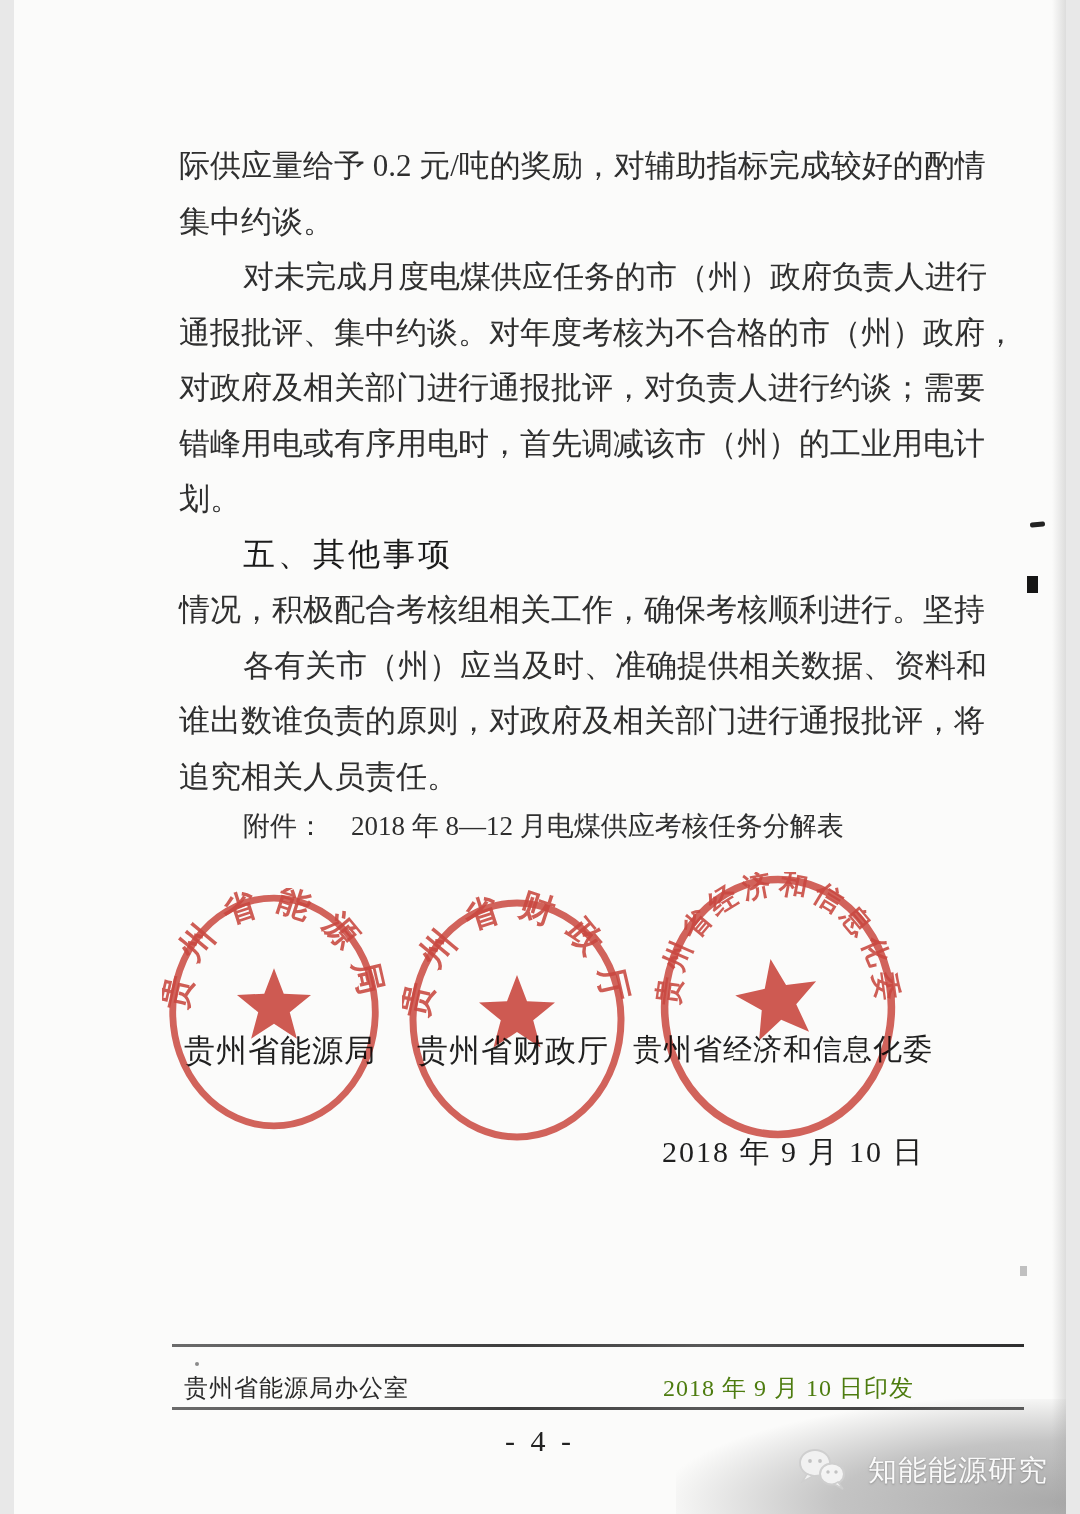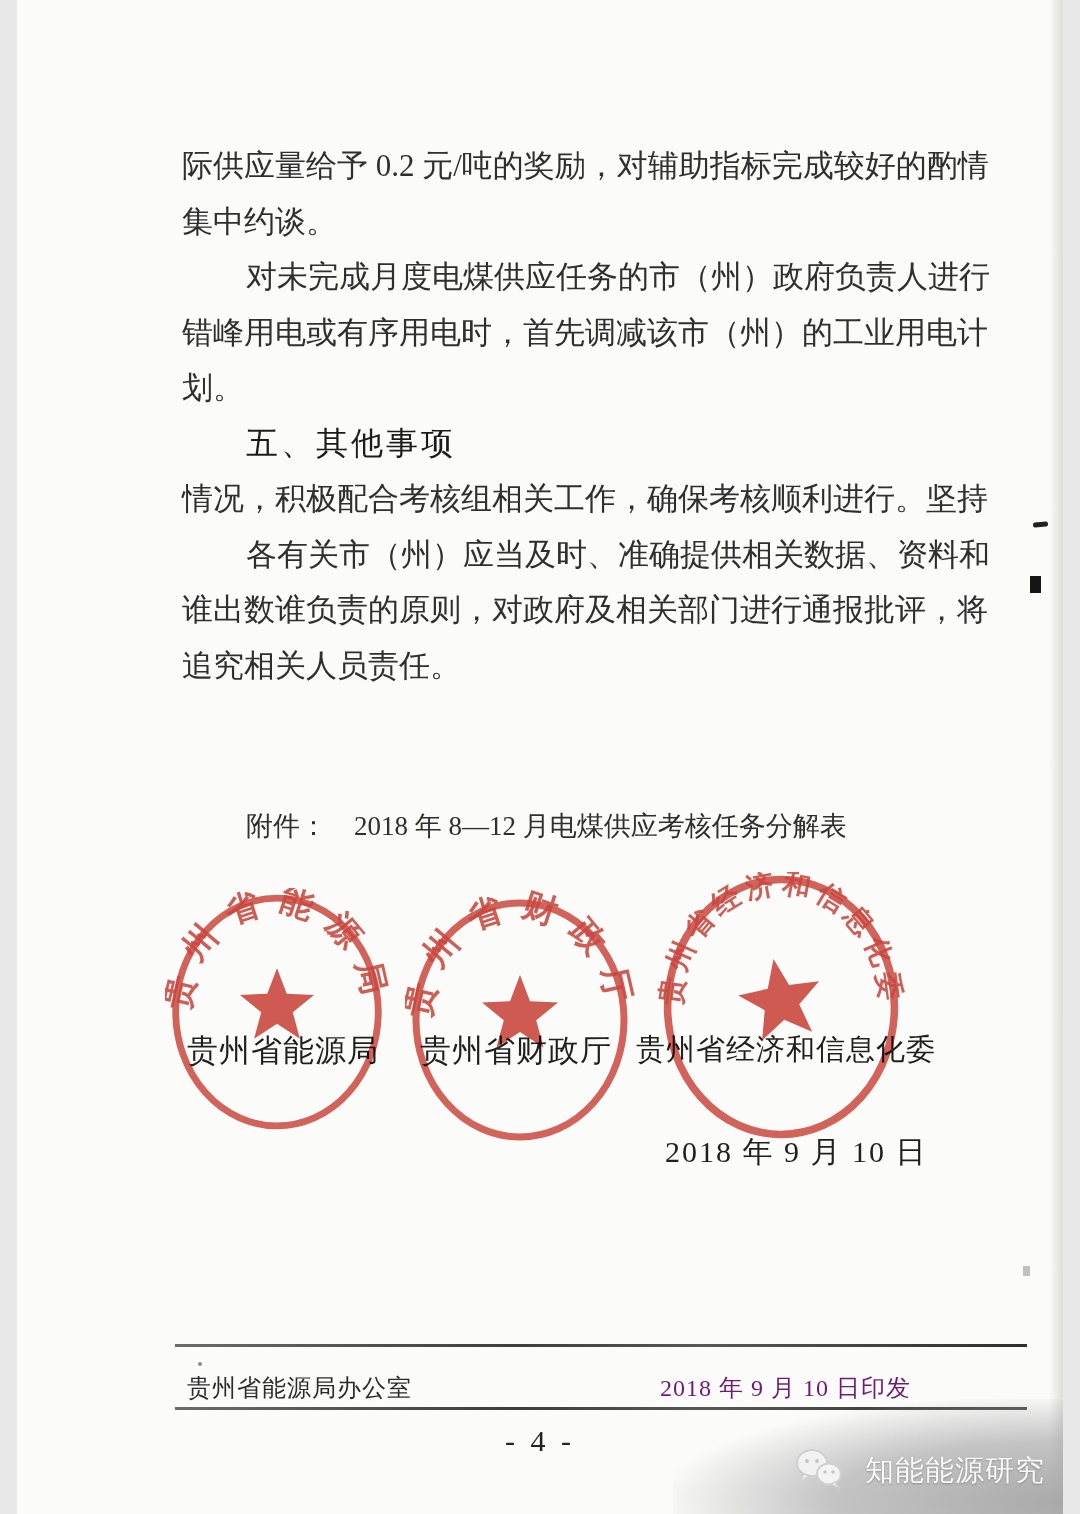--- a/index.html
+++ b/index.html
@@ -1,19 +1,20 @@
 <!DOCTYPE html>
 <html lang="zh"><head>
 <meta charset="utf-8">
 <style>
   html,body { margin:0; padding:0; background:#e8e8e8; }
   .page {
     position:relative; width:1046px; height:1514px; margin:0 auto;
     background:#fbfbfa; overflow:hidden;
     font-family:"Liberation Serif", serif;
+    padding-left:6px;
   }
   
   .body-text { position:absolute; left:165px; top:138px; width:766px; }
   .ln {
     height:55.5px; line-height:55.5px; font-size:31px; color:#2f2f2f;
     text-align:justify; white-space:nowrap;
   }
   .stretch { text-align-last:justify; }
   .indent { text-indent:64px; }
   .heading { font-weight:400; font-size:32px; color:#1b1b1b; letter-spacing:3px; }
@@ -31,21 +32,21 @@
   .sig-1 { left:170px; top:1030px; }
   .sig-2 { left:403px; top:1030px; }
   .sig-3 { left:619px; top:1030px; font-size:29px; }
   .sig-date { left:648px; top:1132px; font-size:30px; letter-spacing:2px; }
   
   .rule { position:absolute; left:158px; width:852px; height:3px;
           background:linear-gradient(to right,#6b6b6b,#3d3d3d 40%,#585858 62%,#2e2e2e); }
   .rule-top { top:1344px; }
   .rule-bottom { top:1407px; }
   .footer-office { position:absolute; left:170px; top:1372px; font-size:24px; color:#2a2a2a; letter-spacing:1px;font-family:Liberation Mono, monospace; }
-  .footer-date { position:absolute; right:152px; top:1372px; font-size:24px; color:#701a75; letter-spacing:1px; }
+  .footer-date { position:absolute; right:152px; top:1372px; font-size:24px; color:#4d7c0f; letter-spacing:1px; }
   .page-number { position:absolute; left:0; right:0; top:1424px; text-align:center;
                  font-size:30px; color:#222; letter-spacing:4px; }
   
   .wm-bg {
     position:absolute; right:0; bottom:0; width:390px; height:115px;
     background:radial-gradient(ellipse at 100% 90%, #a9a9a9 0%, #c4c4c4 42%, rgba(244,244,244,0) 74%);
   }
   .wm {
     position:absolute; right:18px; bottom:18px; display:flex; align-items:center; gap:20px;
   }
@@ -66,20 +67,22 @@
 </style>
 </head>
 <body>
 
 <div class="page">
 
   <div class="body-text">
     <div class="ln stretch">际供应量给予 0.2 元/吨的奖励，对辅助指标完成较好的酌情</div>
     <div class="ln">集中约谈。</div>
     <div class="ln indent stretch">对未完成月度电煤供应任务的市（州）政府负责人进行</div>
+    <div class="ln stretch">通报批评、集中约谈。对年度考核为不合格的市（州）政府，</div>
+    <div class="ln stretch">对政府及相关部门进行通报批评，对负责人进行约谈；需要</div>
     <div class="ln stretch">错峰用电或有序用电时，首先调减该市（州）的工业用电计</div>
     <div class="ln">划。</div>
     <div class="ln indent heading">五、其他事项</div>
     <div class="ln stretch">情况，积极配合考核组相关工作，确保考核顺利进行。坚持</div>
     <div class="ln indent stretch">各有关市（州）应当及时、准确提供相关数据、资料和</div>
     <div class="ln stretch">谁出数谁负责的原则，对政府及相关部门进行通报批评，将</div>
     <div class="ln">追究相关人员责任。</div>
   </div>
 
   <div class="attachment-line">附件：　2018 年 8—12 月电煤供应考核任务分解表</div>

